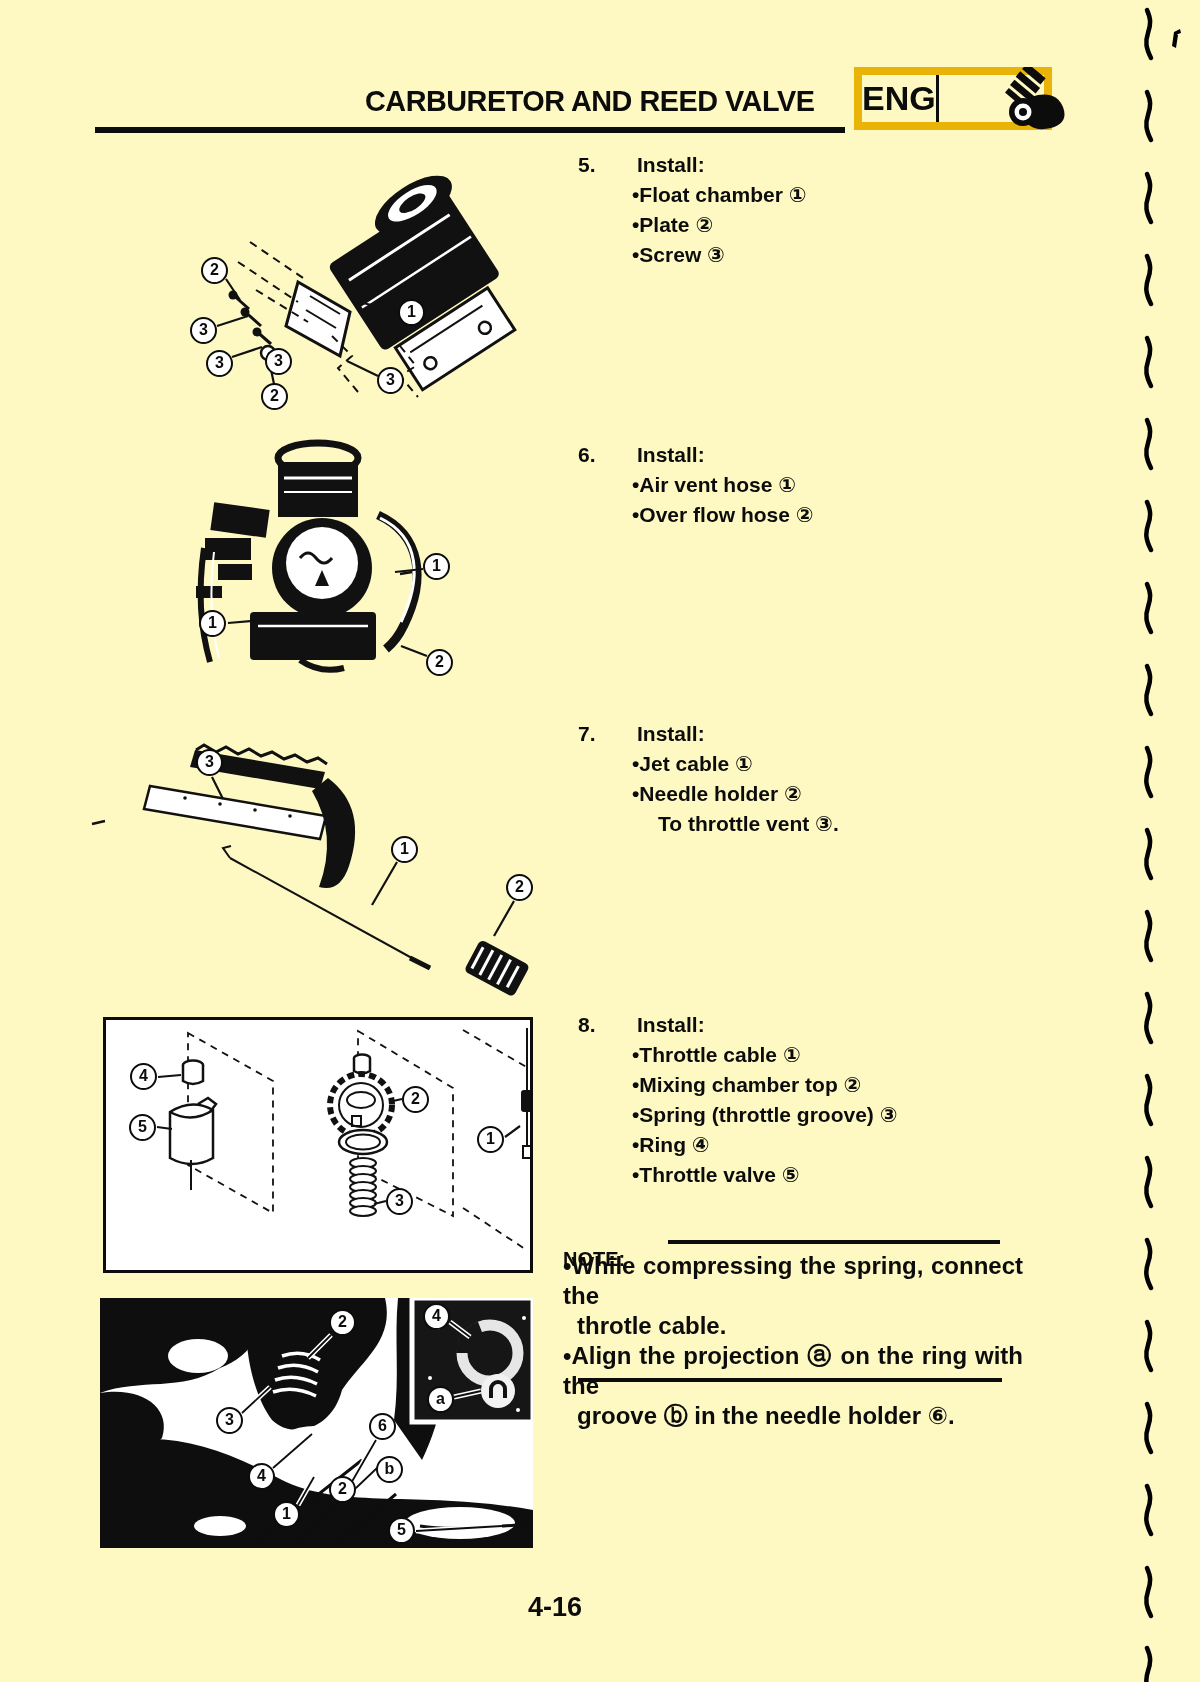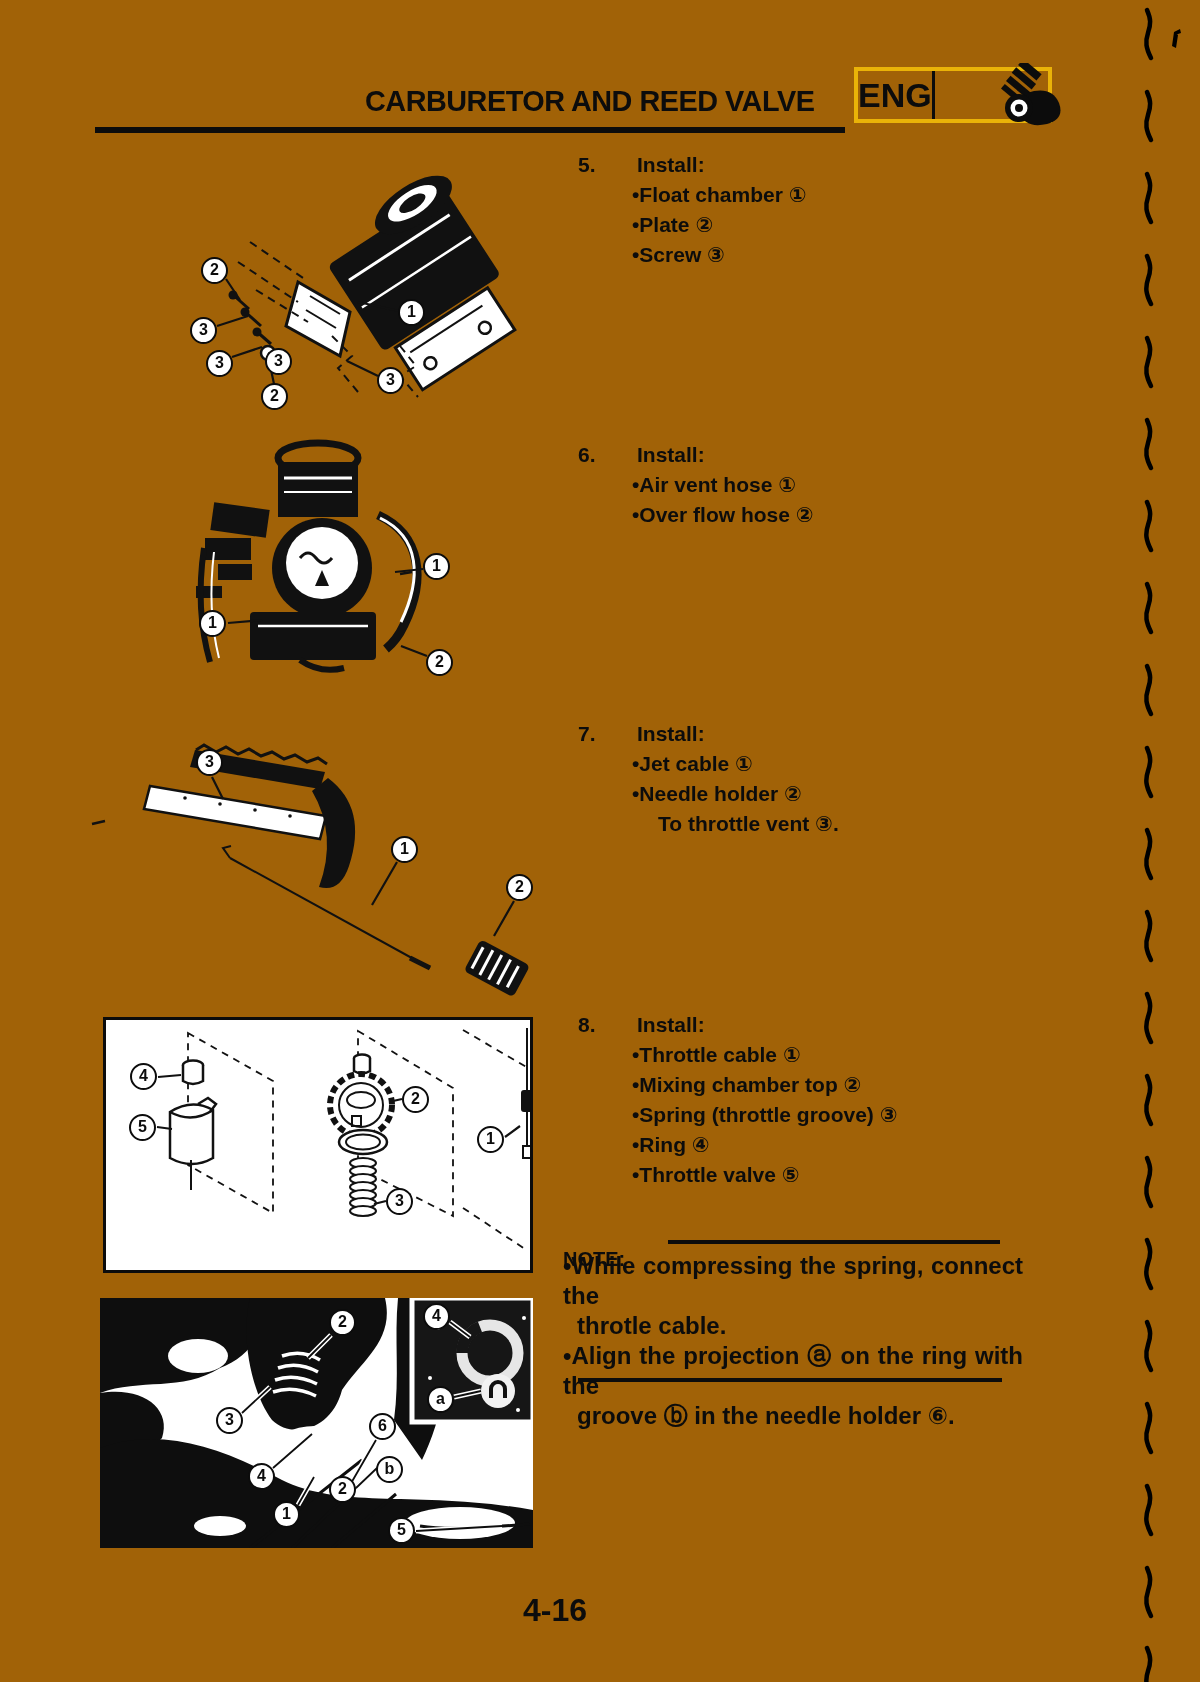--- a/index.html
+++ b/index.html
@@ -1,39 +1,39 @@
 <!DOCTYPE html>
 <html><head>
 <meta charset="utf-8">
 <style>
   html,body{margin:0;padding:0;background:#e8e8e8;}
-  .page{position:relative;width:1200px;height:1682px;background:#a16207;overflow:hidden;
+  .page{position:relative;width:1200px;height:1682px;background:#fef9c3;overflow:hidden;
         font-family:"Liberation Sans","DejaVu Sans",sans-serif;color:#0c0c0c;}
   
   .title{position:absolute;left:365px;top:84px;font-size:30px;font-weight:700;letter-spacing:-.5px;
          transform:scaleX(.96);transform-origin:left;white-space:nowrap;}
   .hrule{position:absolute;left:95px;top:127px;width:750px;height:6px;background:#0c0c0c;}
-  .badge{position:absolute;left:854px;top:67px;width:198px;height:56px;border:4px solid #eab308;
+  .badge{position:absolute;left:854px;top:67px;width:198px;height:63px;border:8px solid #eab308;
          box-sizing:border-box;display:flex;gap:48px;}
   .badge-label{width:102px;border-right:3px solid #0c0c0c;display:flex;align-items:center;justify-content:center;
                font-size:34px;font-weight:700;}
   .badge-icon{flex:1;display:flex;align-items:center;justify-content:center;}
   
   .step{position:absolute;left:578px;width:452px;font-size:21px;font-weight:700;line-height:30px;}
   .step .num{display:inline-block;width:59px;}
   .step .item{padding-left:54px;}
   .step .item.cont{padding-left:80px;}
   
   .note-label{position:absolute;left:563px;top:1248px;font-size:20px;font-weight:700;}
   .note-rule{position:absolute;left:668px;top:1240px;width:332px;height:4px;background:#0c0c0c;}
   .note-body{position:absolute;left:563px;top:1251px;width:460px;font-size:24px;font-weight:700;line-height:30px;}
   .nline.j{text-align:justify;text-align-last:justify;}
   .nline.i{padding-left:14px;}
   .note-end{position:absolute;left:578px;top:1378px;width:424px;height:4px;background:#0c0c0c;}
-  .pageno{position:absolute;left:505px;top:1592px;width:100px;text-align:center;font-size:32px;font-weight:700;}
+  .pageno{position:absolute;left:505px;top:1592px;width:100px;text-align:center;font-size:27px;font-weight:700;}
   
   .fig{position:absolute;}
   .fig svg{position:absolute;left:0;top:0;}
   .box{border:3px solid #0c0c0c;box-sizing:border-box;background:#fff;}
   .photo{background:#fff;overflow:hidden;}
   
   .co{position:absolute;box-sizing:border-box;width:27px;height:27px;border:2.5px solid #0c0c0c;border-radius:50%;
       background:#fff;color:#0c0c0c;font-size:16px;line-height:22px;font-weight:700;text-align:center;z-index:3;}
   
   .margin-marks{position:absolute;left:1140px;top:0;width:20px;height:1682px;}

